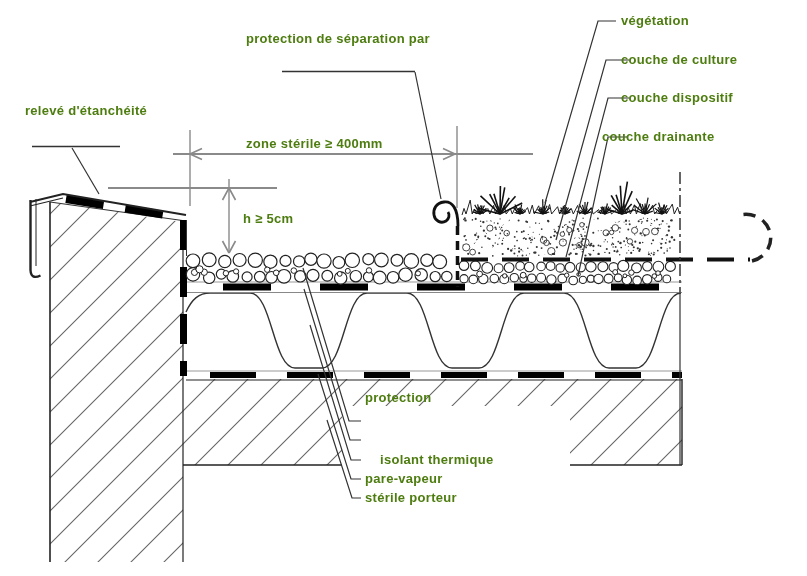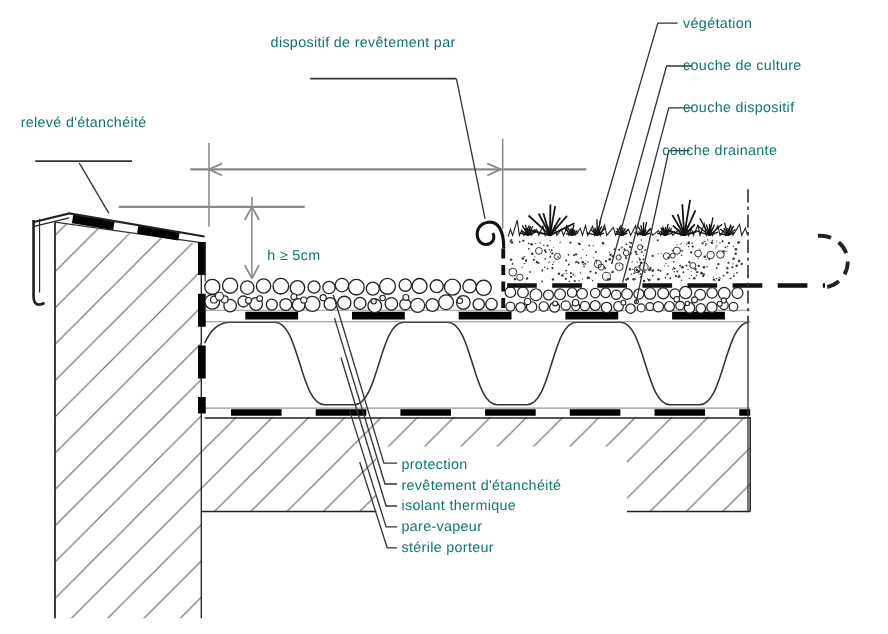--- a/index.html
+++ b/index.html
@@ -2,22 +2,22 @@
 <html><head>
 <meta charset="utf-8">
 <style>
   html,body{margin:0;padding:0;background:#fff;}
   .stage{
     position:relative;width:807px;height:576px;background:#fff;overflow:hidden;
     font-family:"Liberation Sans",sans-serif;
   }
   .stage svg{position:absolute;left:0;top:0;}
   .lbl{
-    position:absolute;font-weight:normal;font-size:13px;line-height:15px;
-    letter-spacing:.3px;color:#0f766e;white-space:nowrap;
+    position:absolute;font-weight:bold;font-size:13px;line-height:15px;
+    letter-spacing:.3px;color:#4d7c0f;white-space:nowrap;
   }
   .ctr{text-align:center;width:152px;white-space:normal;}
 </style>
 </head>
 <body>
 
 <div class="stage">
 
 <svg width="807" height="576" viewBox="0 0 807 576">
   <defs>
@@ -616,26 +616,26 @@
     <path d="M 629,98 L 608,98 L 566,257" stroke-width="1.2"></path>
     <path d="M 627,137 L 608,137 L 578,276" stroke-width="1.2"></path>
     <path d="M 361,421 L 349,421 L 303,268" stroke-width="1.2"></path>
     <path d="M 361,440 L 350,440 L 304,289" stroke-width="1.2"></path>
     <path d="M 361,460 L 351,460 L 310,325" stroke-width="1.2"></path>
     <path d="M 361,479 L 351,479 L 318,374" stroke-width="1.2"></path>
     <path d="M 361,498 L 352,498 L 327,420" stroke-width="1.2"></path>
   </g>
 </svg>
 
-<div class="lbl ctr" style="left:0;top:103px">relevé d'étanchéité</div>
-<div class="lbl" style="left:246px;top:31px">dispositif de revêtement par</div>
-<div class="lbl" style="left:243px;top:224px">h ≥ 5cm</div>
+<div class="lbl ctr" style="left:10px;top:103px">relevé d'étanchéité</div>
+<div class="lbl" style="left:246px;top:31px">protection de séparation par</div>
+<div class="lbl" style="left:246px;top:136px">zone stérile ≥ 400mm</div>
+<div class="lbl" style="left:243px;top:211px">h ≥ 5cm</div>
 <div class="lbl" style="left:621px;top:13px">végétation</div>
 <div class="lbl" style="left:621px;top:52px">couche de culture</div>
 <div class="lbl" style="left:621px;top:90px">couche dispositif</div>
 <div class="lbl" style="left:602px;top:129px">couche drainante</div>
-<div class="lbl" style="left:365px;top:414px">protection</div>
-<div class="lbl" style="left:365px;top:433px">revêtement d'étanchéité</div>
-<div class="lbl" style="left:365px;top:452px">isolant thermique</div>
+<div class="lbl" style="left:365px;top:390px">protection</div>
+<div class="lbl" style="left:380px;top:452px">isolant thermique</div>
 <div class="lbl" style="left:365px;top:471px">pare-vapeur</div>
 <div class="lbl" style="left:365px;top:490px">stérile porteur</div>
 
 </div>
 
 </body></html>

